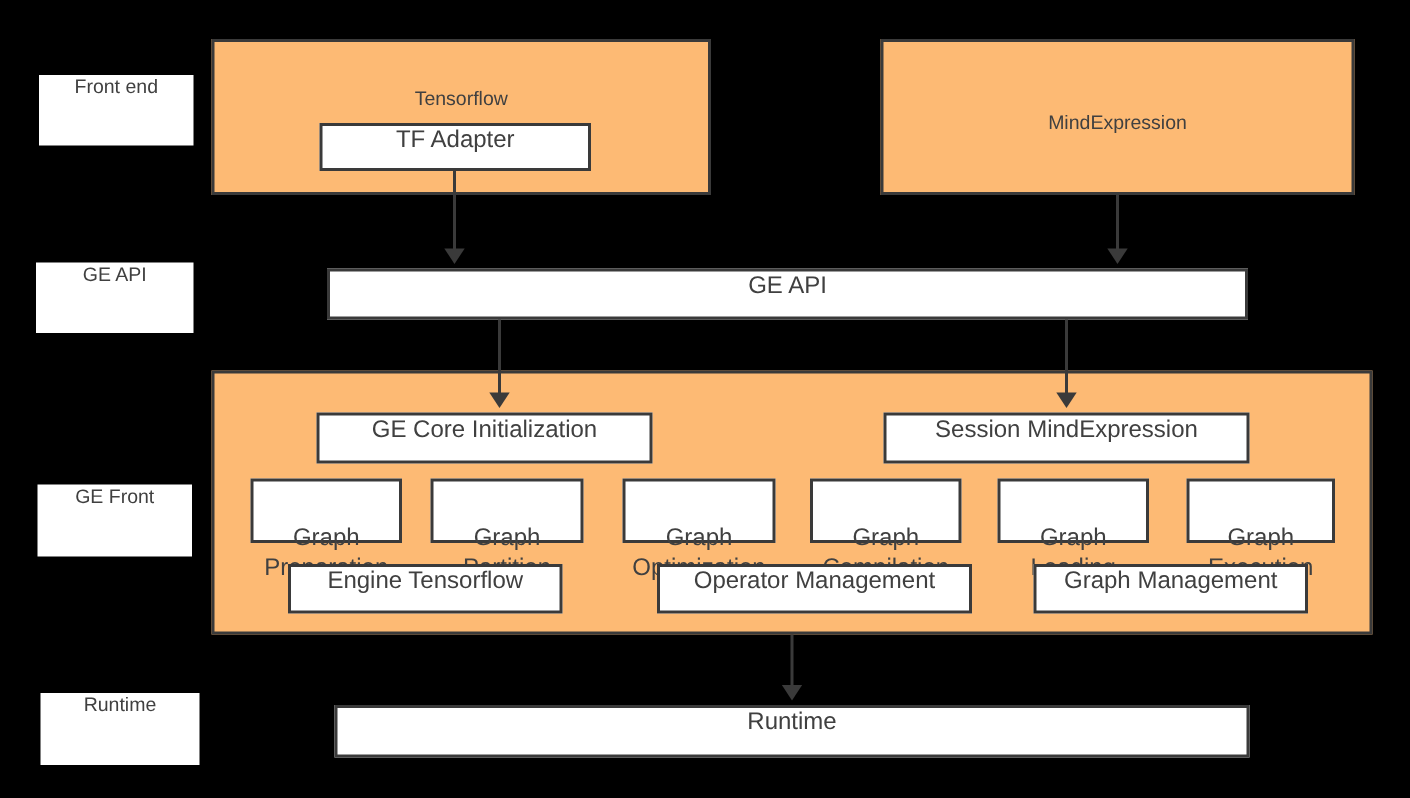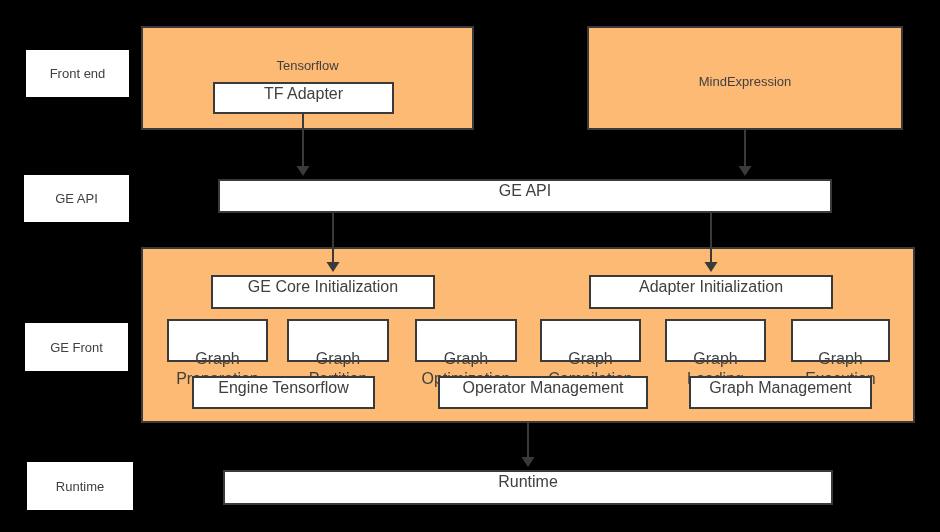--- a/index.html
+++ b/index.html
@@ -29,21 +29,21 @@
     font-size: 16px;
     font-family: "Liberation Sans", sans-serif;
   }
   .label-box {
     position: absolute;
     box-sizing: border-box;
     background: #ffffff;
     border: none;
     color: #404040;
     display: flex;
-    align-items: center;
+    align-items: flex-start;
     justify-content: center;
     text-align: center;
     font-size: 13px;
     font-family: "Liberation Sans", sans-serif;
   }
   .container-box {
     position: absolute;
     box-sizing: border-box;
     background: #fdba74;
     border: 2px solid #3a3a3a;
@@ -104,21 +104,21 @@
   <div class="box" style="left:218px; top:179px; width:614px; height:34px;">
     <span>GE API</span>
   </div>
 
   <div class="container-box" style="left:141px; top:247px; width:774px; height:176px;"></div>
 
   <div class="box" style="left:211px; top:275px; width:224px; height:34px;">
     <span>GE Core Initialization</span>
   </div>
   <div class="box" style="left:589px; top:275px; width:244px; height:34px;">
-    <span>Adapter Initialization</span>
+    <span>Session MindExpression</span>
   </div>
 
   <div class="box" style="left:167px; top:319px; width:101px; height:43px;">
     <span class="two-line">Graph
 Preparation</span>
   </div>
   <div class="box" style="left:287px; top:319px; width:102px; height:43px;">
     <span class="two-line">Graph
 Partition</span>
   </div>

